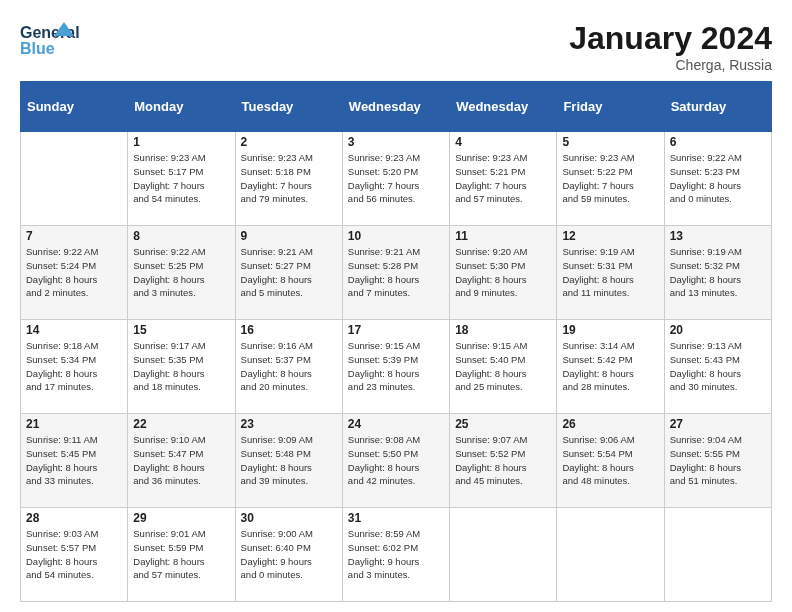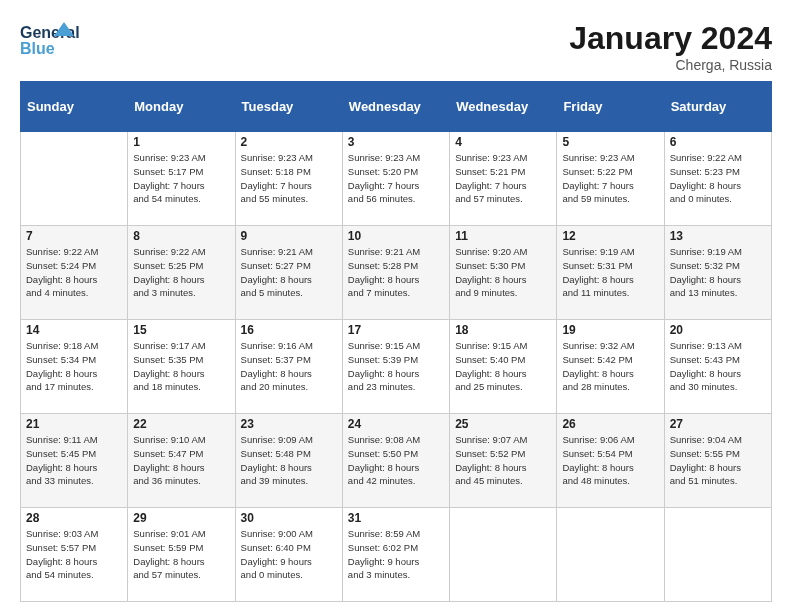--- a/index.html
+++ b/index.html
@@ -119,21 +119,21 @@
     </thead>
     <tbody id="calendar-body">
     <tr class="row-white">
           <td class="empty-cell"></td>
           <td>
             <span class="day-number">1</span>
             <div class="day-info"><span>Sunrise: 9:23 AM</span><br><span>Sunset: 5:17 PM</span><br><span>Daylight: 7 hours</span><br><span>and 54 minutes.</span></div>
           </td>
           <td>
             <span class="day-number">2</span>
-            <div class="day-info"><span>Sunrise: 9:23 AM</span><br><span>Sunset: 5:18 PM</span><br><span>Daylight: 7 hours</span><br><span>and 55 minutes.</span></div>
+            <div class="day-info"><span>Sunrise: 9:23 AM</span><br><span>Sunset: 5:18 PM</span><br><span>Daylight: 7 hours</span><br><span>and 79 minutes.</span></div>
           </td>
           <td>
             <span class="day-number">3</span>
             <div class="day-info"><span>Sunrise: 9:23 AM</span><br><span>Sunset: 5:20 PM</span><br><span>Daylight: 7 hours</span><br><span>and 56 minutes.</span></div>
           </td>
           <td>
             <span class="day-number">4</span>
             <div class="day-info"><span>Sunrise: 9:23 AM</span><br><span>Sunset: 5:21 PM</span><br><span>Daylight: 7 hours</span><br><span>and 57 minutes.</span></div>
           </td>
           <td>
@@ -141,21 +141,21 @@
             <div class="day-info"><span>Sunrise: 9:23 AM</span><br><span>Sunset: 5:22 PM</span><br><span>Daylight: 7 hours</span><br><span>and 59 minutes.</span></div>
           </td>
           <td>
             <span class="day-number">6</span>
             <div class="day-info"><span>Sunrise: 9:22 AM</span><br><span>Sunset: 5:23 PM</span><br><span>Daylight: 8 hours</span><br><span>and 0 minutes.</span></div>
           </td>
         </tr>
         <tr class="row-shaded">
           <td>
             <span class="day-number">7</span>
-            <div class="day-info"><span>Sunrise: 9:22 AM</span><br><span>Sunset: 5:24 PM</span><br><span>Daylight: 8 hours</span><br><span>and 4 minutes.</span></div>
+            <div class="day-info"><span>Sunrise: 9:22 AM</span><br><span>Sunset: 5:24 PM</span><br><span>Daylight: 8 hours</span><br><span>and 2 minutes.</span></div>
           </td>
           <td>
             <span class="day-number">8</span>
             <div class="day-info"><span>Sunrise: 9:22 AM</span><br><span>Sunset: 5:25 PM</span><br><span>Daylight: 8 hours</span><br><span>and 3 minutes.</span></div>
           </td>
           <td>
             <span class="day-number">9</span>
             <div class="day-info"><span>Sunrise: 9:21 AM</span><br><span>Sunset: 5:27 PM</span><br><span>Daylight: 8 hours</span><br><span>and 5 minutes.</span></div>
           </td>
           <td>
@@ -191,21 +191,21 @@
           <td>
             <span class="day-number">17</span>
             <div class="day-info"><span>Sunrise: 9:15 AM</span><br><span>Sunset: 5:39 PM</span><br><span>Daylight: 8 hours</span><br><span>and 23 minutes.</span></div>
           </td>
           <td>
             <span class="day-number">18</span>
             <div class="day-info"><span>Sunrise: 9:15 AM</span><br><span>Sunset: 5:40 PM</span><br><span>Daylight: 8 hours</span><br><span>and 25 minutes.</span></div>
           </td>
           <td>
             <span class="day-number">19</span>
-            <div class="day-info"><span>Sunrise: 9:32 AM</span><br><span>Sunset: 5:42 PM</span><br><span>Daylight: 8 hours</span><br><span>and 28 minutes.</span></div>
+            <div class="day-info"><span>Sunrise: 3:14 AM</span><br><span>Sunset: 5:42 PM</span><br><span>Daylight: 8 hours</span><br><span>and 28 minutes.</span></div>
           </td>
           <td>
             <span class="day-number">20</span>
             <div class="day-info"><span>Sunrise: 9:13 AM</span><br><span>Sunset: 5:43 PM</span><br><span>Daylight: 8 hours</span><br><span>and 30 minutes.</span></div>
           </td>
         </tr>
         <tr class="row-shaded">
           <td>
             <span class="day-number">21</span>
             <div class="day-info"><span>Sunrise: 9:11 AM</span><br><span>Sunset: 5:45 PM</span><br><span>Daylight: 8 hours</span><br><span>and 33 minutes.</span></div>

